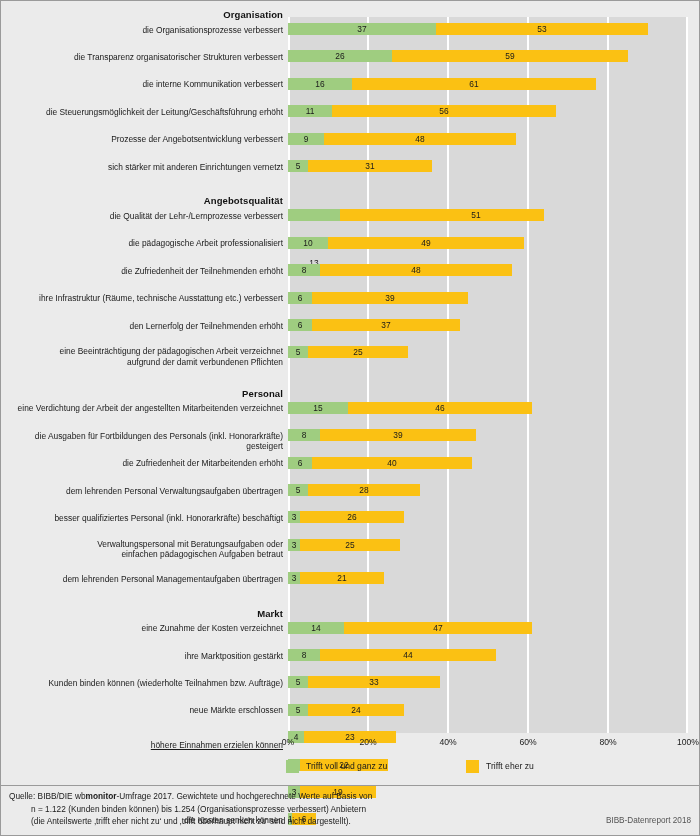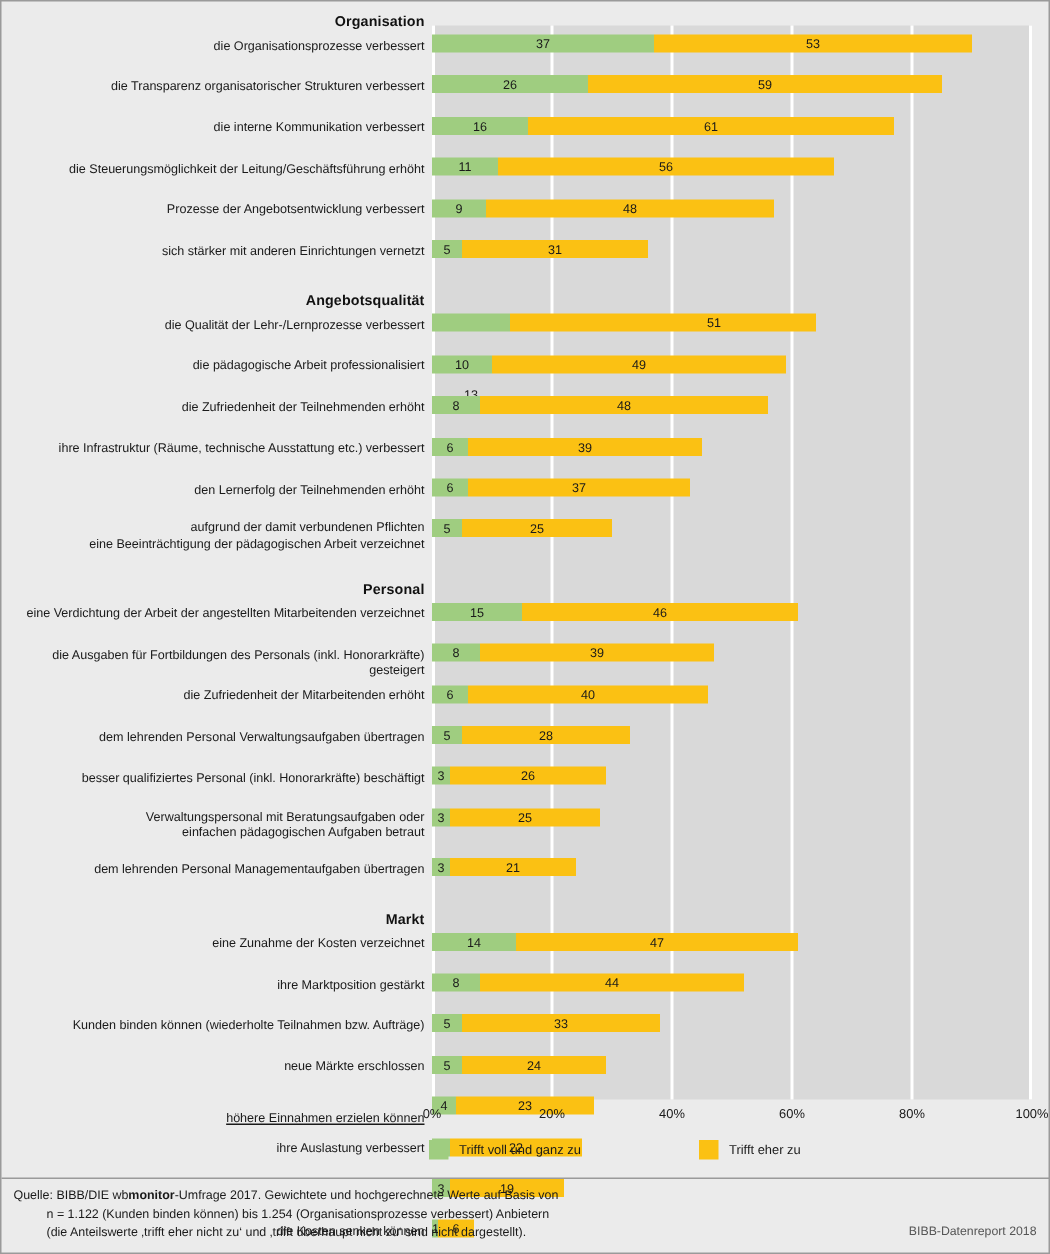--- a/index.html
+++ b/index.html
@@ -271,22 +271,22 @@
       <div class="row-label" style="top: 319.5px;">
         <div>den Lernerfolg der Teilnehmenden erhöht</div>
       </div>
       <div class="bar-track" style="top: 318px; width: 400px;">
         <div class="seg green" style="left: 0px; width: 24px;"></div>
         <div class="seg-val" style="left: 0px; width: 24px;">6</div>
         <div class="seg yellow" style="left: 24px; width: 148px;"></div>
         <div class="seg-val" style="left: 24px; width: 148px;">37</div>
       </div>
       <div class="row-label" style="top: 345.4px;">
+        <div>eine Beeinträchtigung der pädagogischen Arbeit verzeichnet</div>
         <div>aufgrund der damit verbundenen Pflichten</div>
-        <div>eine Beeinträchtigung der pädagogischen Arbeit verzeichnet</div>
       </div>
       <div class="bar-track" style="top: 345.4px; width: 400px;">
         <div class="seg green" style="left: 0px; width: 20px;"></div>
         <div class="seg-val" style="left: 0px; width: 20px;">5</div>
         <div class="seg yellow" style="left: 20px; width: 100px;"></div>
         <div class="seg-val" style="left: 20px; width: 100px;">25</div>
       </div>
       <div class="section-head" style="top: 386.8px;">Personal</div>
       <div class="row-label" style="top: 402.3px;">
         <div>eine Verdichtung der Arbeit der angestellten Mitarbeitenden verzeichnet</div>
@@ -387,23 +387,20 @@
         <div class="seg green" style="left: 0px; width: 20px;"></div>
         <div class="seg-val" style="left: 0px; width: 20px;">5</div>
         <div class="seg yellow" style="left: 20px; width: 96px;"></div>
         <div class="seg-val" style="left: 20px; width: 96px;">24</div>
       </div>
       <div class="bar-track" style="top: 730.2px; width: 400px;">
         <div class="seg green" style="left: 0px; width: 16px;"></div>
         <div class="seg-val" style="left: 0px; width: 16px;">4</div>
         <div class="seg yellow" style="left: 16px; width: 92px;"></div>
         <div class="seg-val" style="left: 16px; width: 92px;">23</div>
-      </div>
-      <div class="row-label" style="top: 759.1px;">
-        <div>ihre Auslastung verbessert</div>
       </div>
       <div class="bar-track" style="top: 757.6px; width: 400px;">
         <div class="seg green" style="left: 0px; width: 12px;"></div>
         <div class="seg-val" style="left: 0px; width: 12px;">3</div>
         <div class="seg yellow" style="left: 12px; width: 88px;"></div>
         <div class="seg-val" style="left: 12px; width: 88px;">22</div>
       </div>
       <div class="row-label" style="top: 739px; text-decoration: underline;">
         <div>höhere Einnahmen erzielen können</div>
       </div>

